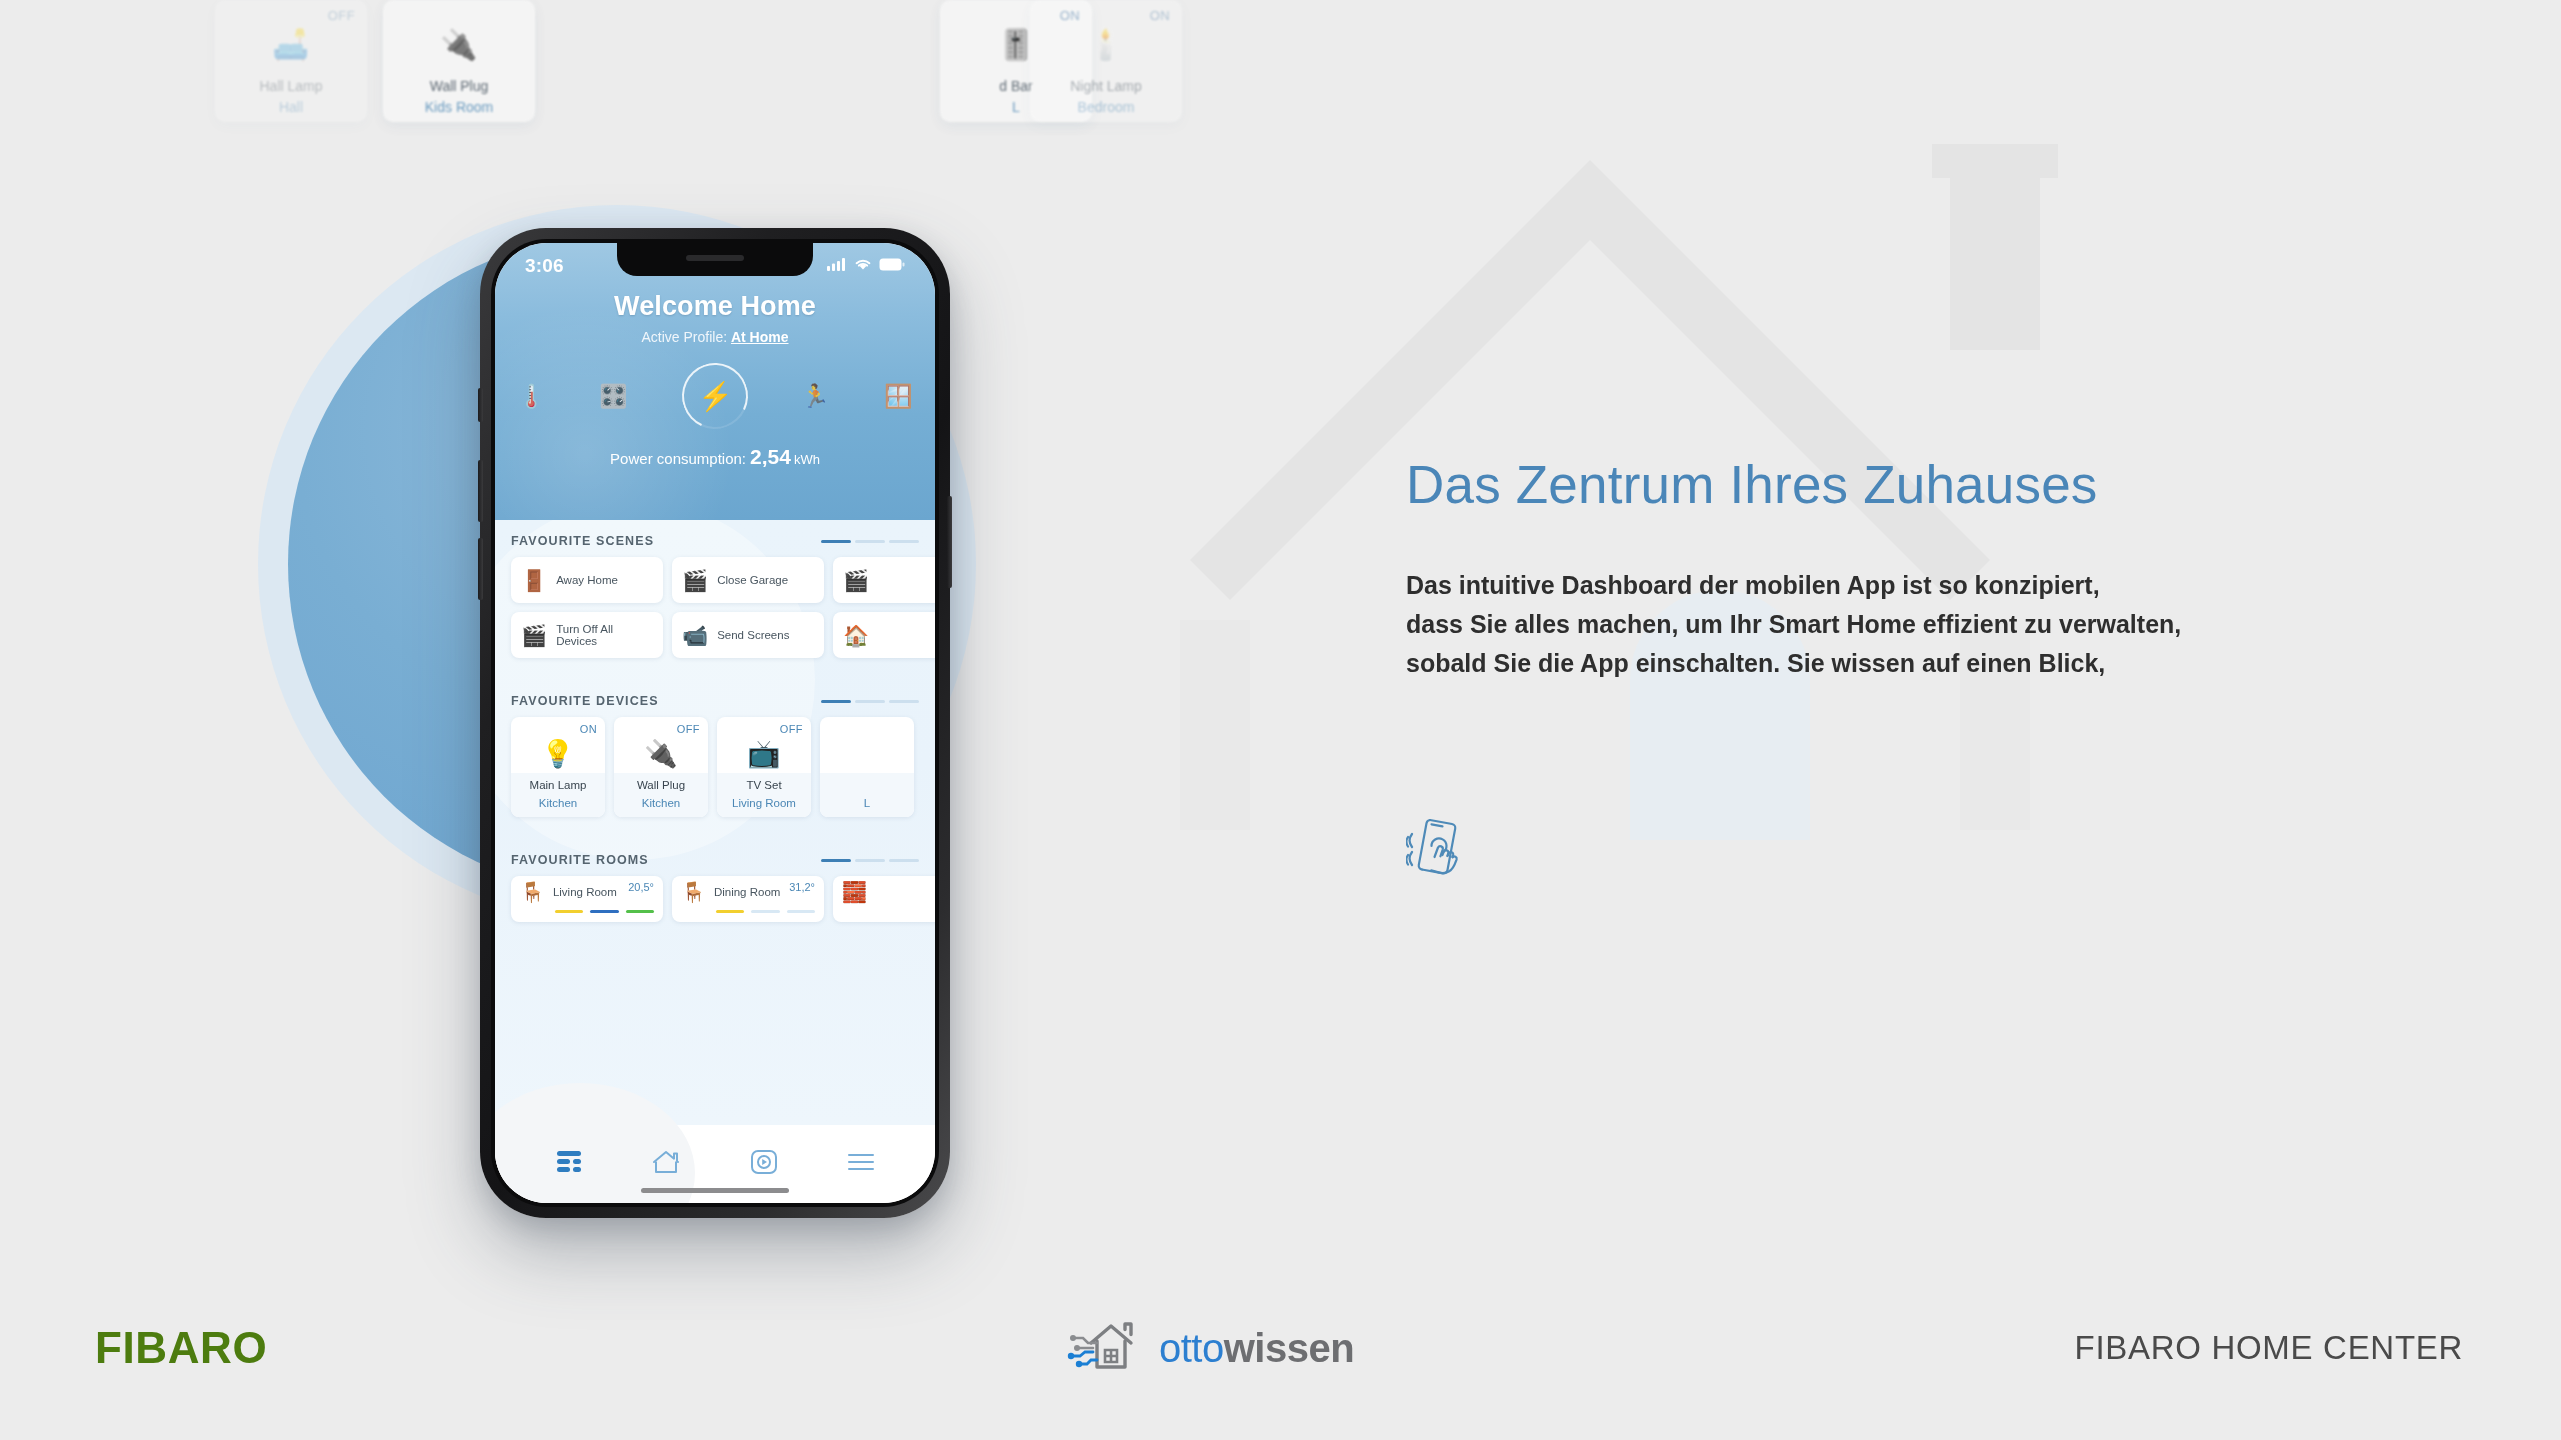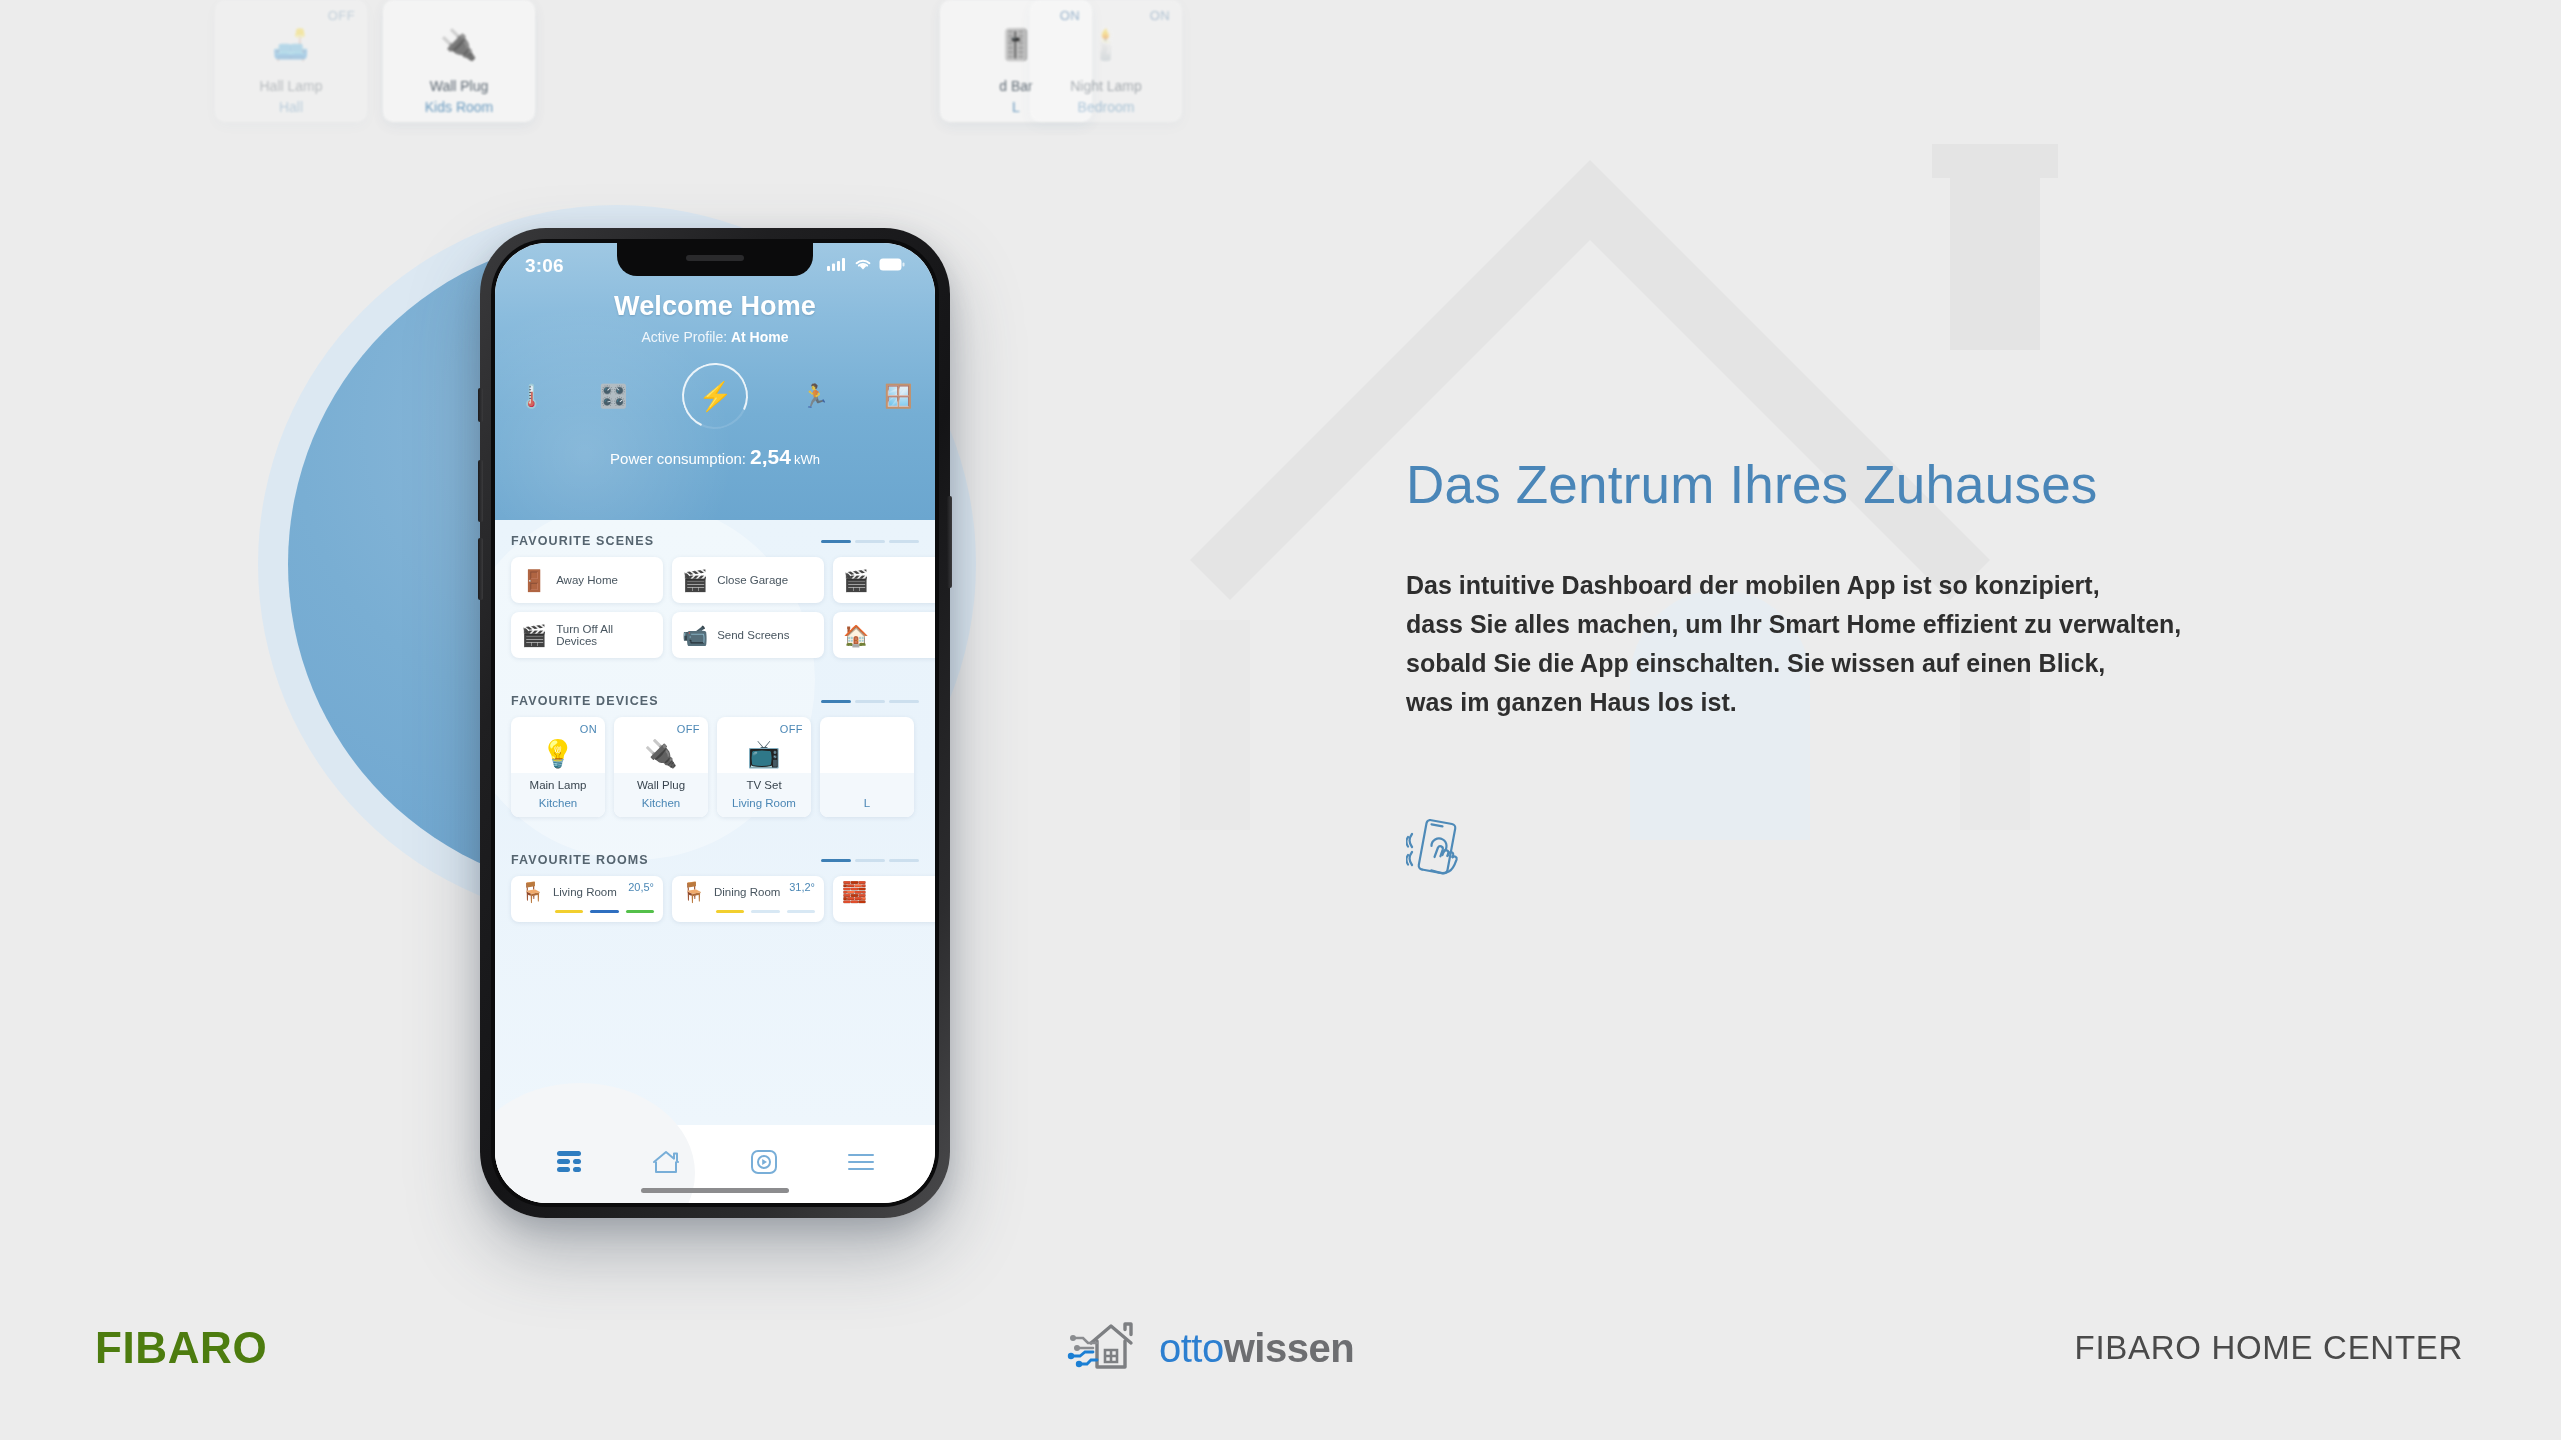--- a/index.html
+++ b/index.html
@@ -73,21 +73,21 @@
   .hdr-glow { position:absolute; left:-60px; top:60px; width:300px; height:300px; border-radius:50%;
               background: radial-gradient(circle, rgba(255,255,255,.16) 0%, rgba(255,255,255,0) 70%); }
   .statusbar { position:relative; display:flex; align-items:center; justify-content:space-between;
                padding: 12px 30px 0 30px; height:34px; color:#fff; }
   .sb-time { font-size:19px; font-weight:600; letter-spacing:.2px; }
   .sb-icons { display:flex; align-items:center; gap:7px; }
 
   .welcome { text-align:center; margin-top:14px; font-size:27px; font-weight:700; color:#fff;
              letter-spacing:.1px; text-shadow:0 1px 2px rgba(40,70,95,.22); }
   .profile  { text-align:center; margin-top:7px; font-size:14px; color:#f0f6fb; }
-  .profile b { font-weight:700; color:#fff; }
+  .profile b { font-weight:700; color:#fff;text-decoration:underline; }
 
   .hdr-icons { position:relative; display:flex; align-items:center; justify-content:space-between;
                padding: 18px 22px 0 22px; }
   .hdr-ic { font-size:23px; line-height:1; opacity:.95; }
   .hdr-ic.dim { opacity:.80; }
   .ring { position:relative; width:66px; height:66px; border-radius:50%;
           border:2px solid rgba(255,255,255,.85);
           border-bottom-color: rgba(255,255,255,0.12);
           display:flex; align-items:center; justify-content:center; transform:rotate(-20deg); }
   .ring > span { transform:rotate(20deg); font-size:28px; }
@@ -434,21 +434,20 @@
       </div>
     </div>
   </div>
 
   <div class="rcol">
     <div class="headline">Das Zentrum Ihres Zuhauses</div>
     <div class="body-copy">
       <div>Das intuitive Dashboard der mobilen App ist so konzipiert,</div>
       <div>dass Sie alles machen, um Ihr Smart Home effizient zu verwalten,</div>
       <div>sobald Sie die App einschalten. Sie wissen auf einen Blick,</div>
-      <div>was im ganzen Haus los ist.</div>
     </div>
   </div>
 
   <div class="haptic">
     <span>
       <svg width="72" height="68" viewBox="0 0 72 68">
         <g stroke="#4e8ab8" stroke-width="2.2" fill="none" stroke-linecap="round" stroke-linejoin="round">
           <path d="M24 8 L46 12 a4 4 0 0 1 3.2 4.6 L41.5 58 a4 4 0 0 1 -4.6 3.3 L16 57.5"></path>
           <path d="M16 57.5 a4 4 0 0 1 -3.2 -4.6 L20.5 11.3 A4 4 0 0 1 24 8"></path>
           <path d="M25.5 12.3 L36.5 14.3"></path>

